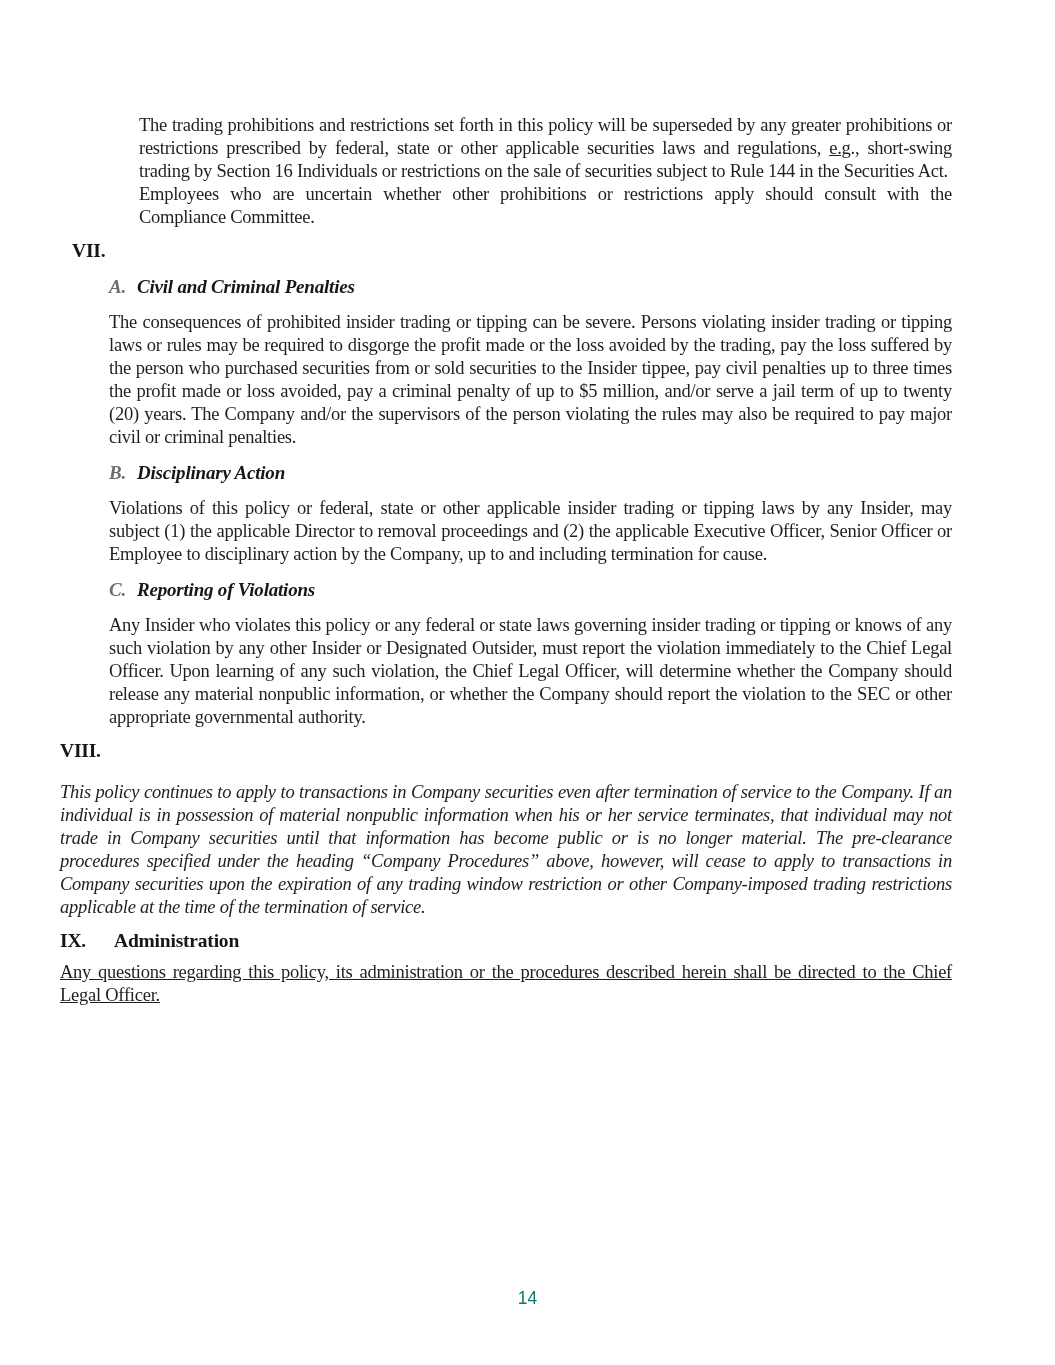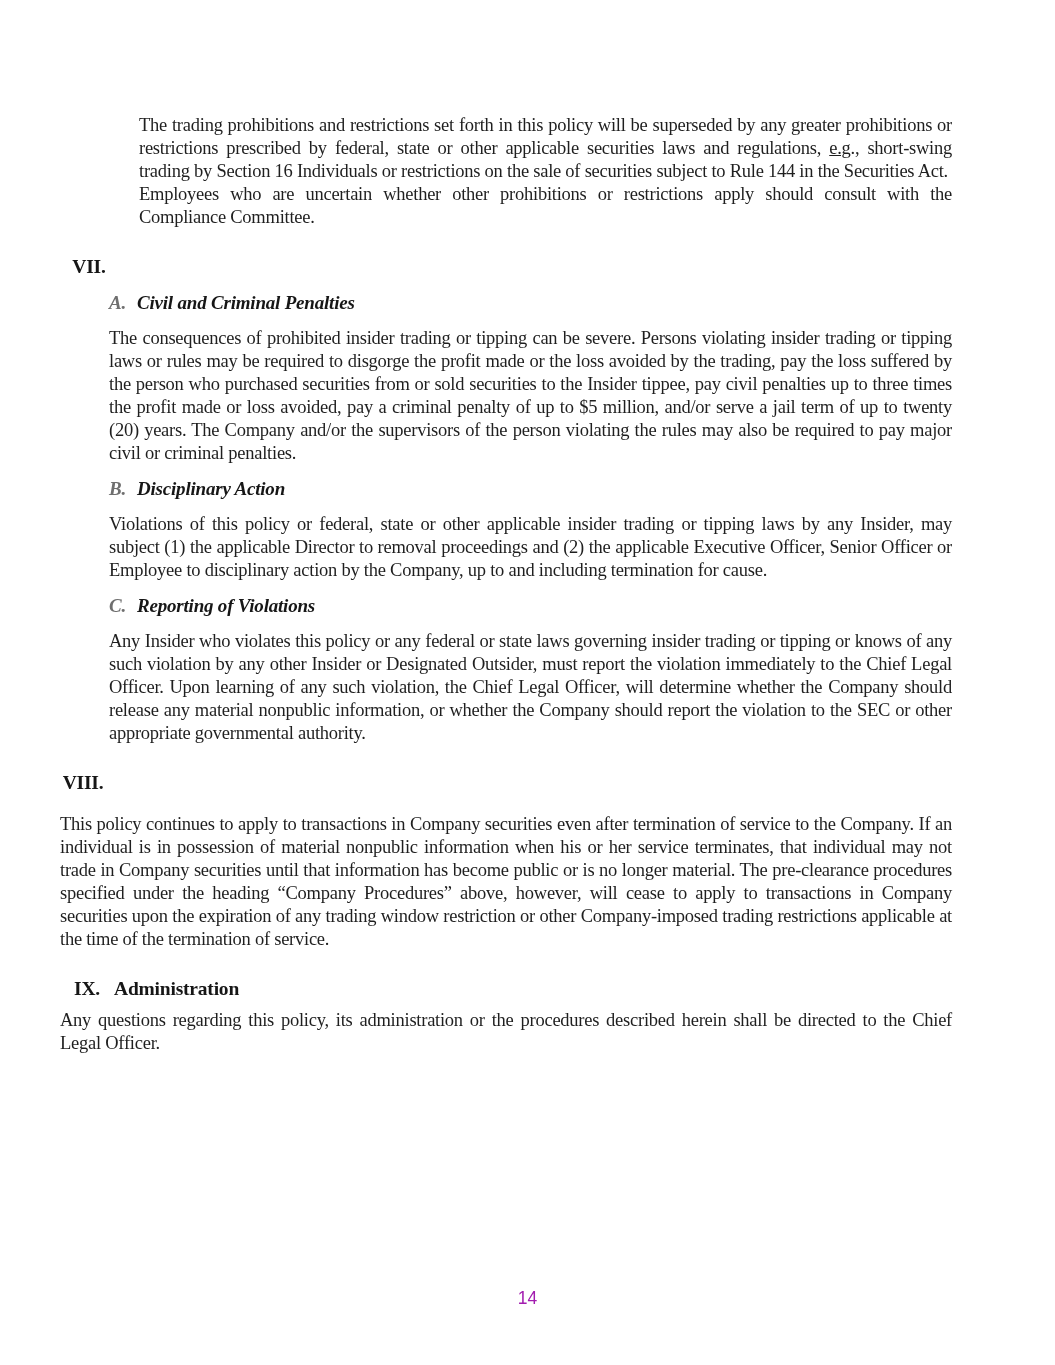--- a/index.html
+++ b/index.html
@@ -33,23 +33,22 @@
   .intro p { margin-left: 79px; }
   .intro p + p { }
 
   
   .h1 {
     display: flex;
     font-weight: 700;
     font-size: 19.5px;
     line-height: 24px;
     letter-spacing: -0.2px;
-    margin-top: 26px;
+    margin-top: 10px;
     color: #161616;
-    text-align: center;
   }
   .h1 .num {
     flex: none;
     width: 46px;
     box-sizing: border-box;
   }
   .h1.num-indent .num { padding-left: 12px; }
   .h1.num-tab .num { width: 54px; }
 
   
@@ -64,32 +63,32 @@
     margin-top: 12px;
     color: #161616;
   }
   .h2 .letter {
     flex: none;
     width: 28px;
     color: #6f6f6f;
   }
   .sub p { margin-top: 12px; }
 
-  .body-full { margin-top: 18px; }
-  .body-tight { margin-top: 8px; }
+  .body-full { margin-top: 18px; font-style: italic; }
+  .body-tight { margin-top: 8px; text-decoration: underline; }
 
   .pageno {
     position: absolute;
     top: 1288px;
     left: 0;
     width: 100%;
     text-align: center;
     font-family: "Liberation Sans", sans-serif;
     font-size: 17.5px;
-    color: #a21caf;
+    color: #0f766e;
   }
 </style>
 </head>
 <body>
 
 <div class="page">
 
   <section class="intro">
     <p><span>The trading prohibitions and restrictions set forth in this policy will be superseded by any greater prohibitions or restrictions prescribed by federal, state or other applicable securities laws and regulations, </span><span class="u">e.g</span><span>., short-swing trading by Section 16 Individuals or restrictions on the sale of securities subject to Rule 144 in the Securities Act.</span></p>
     <p>Employees who are uncertain whether other prohibitions or restrictions apply should consult with the Compliance Committee.</p>

